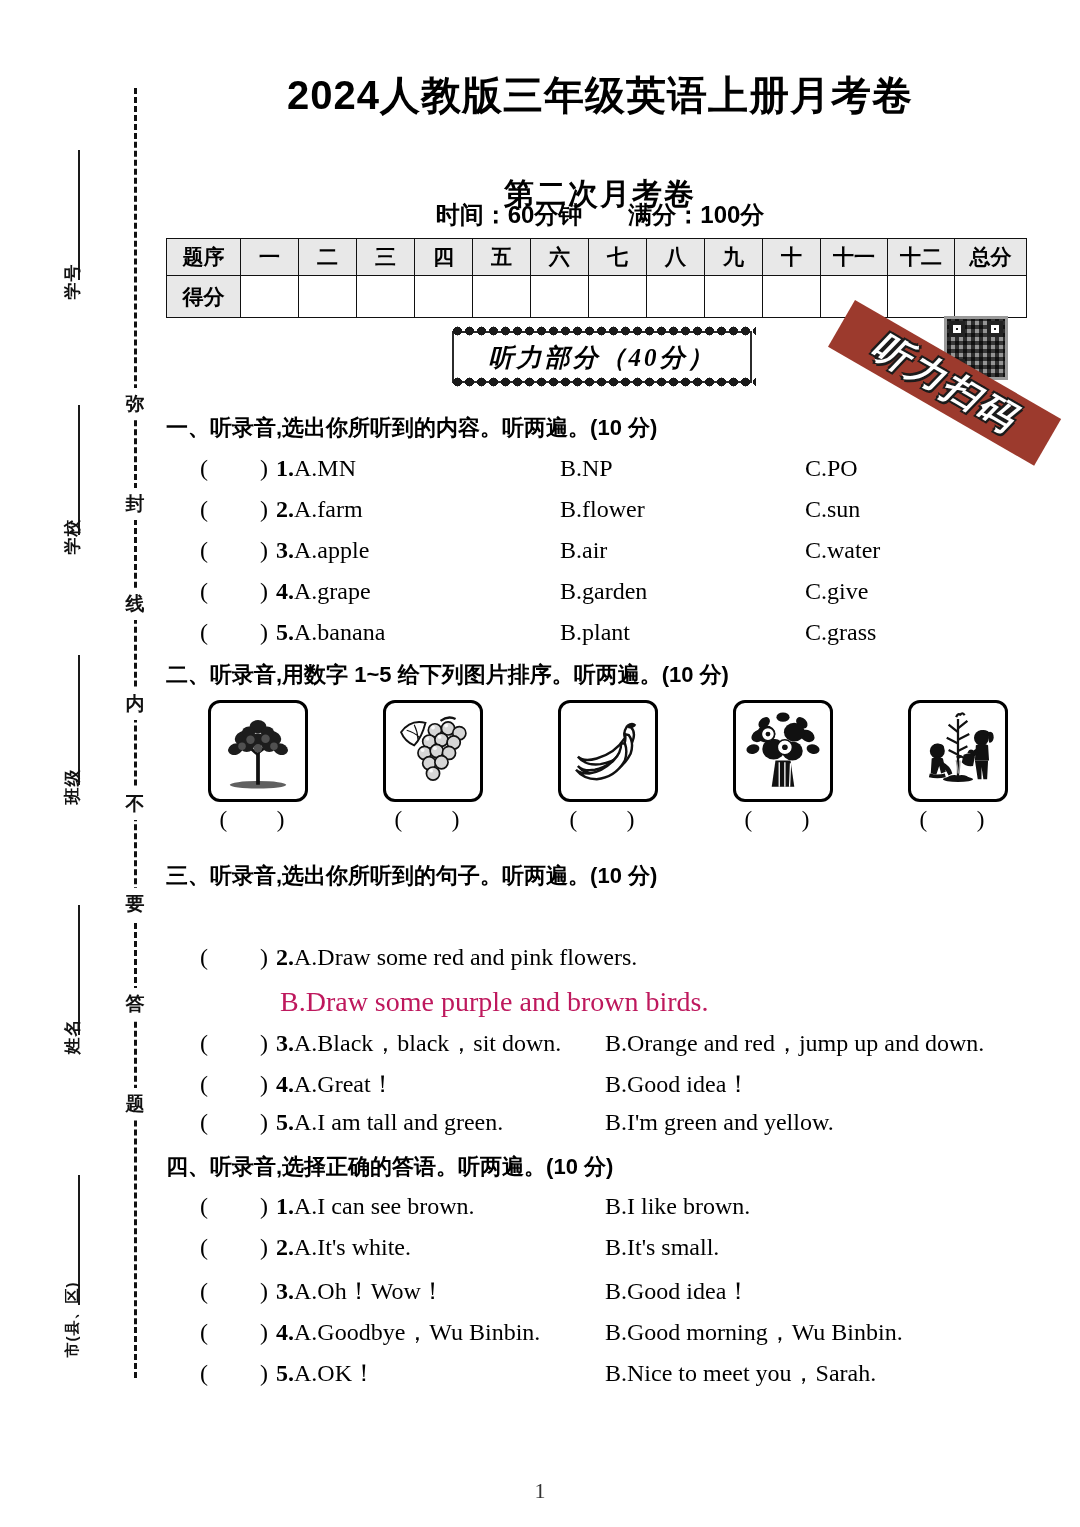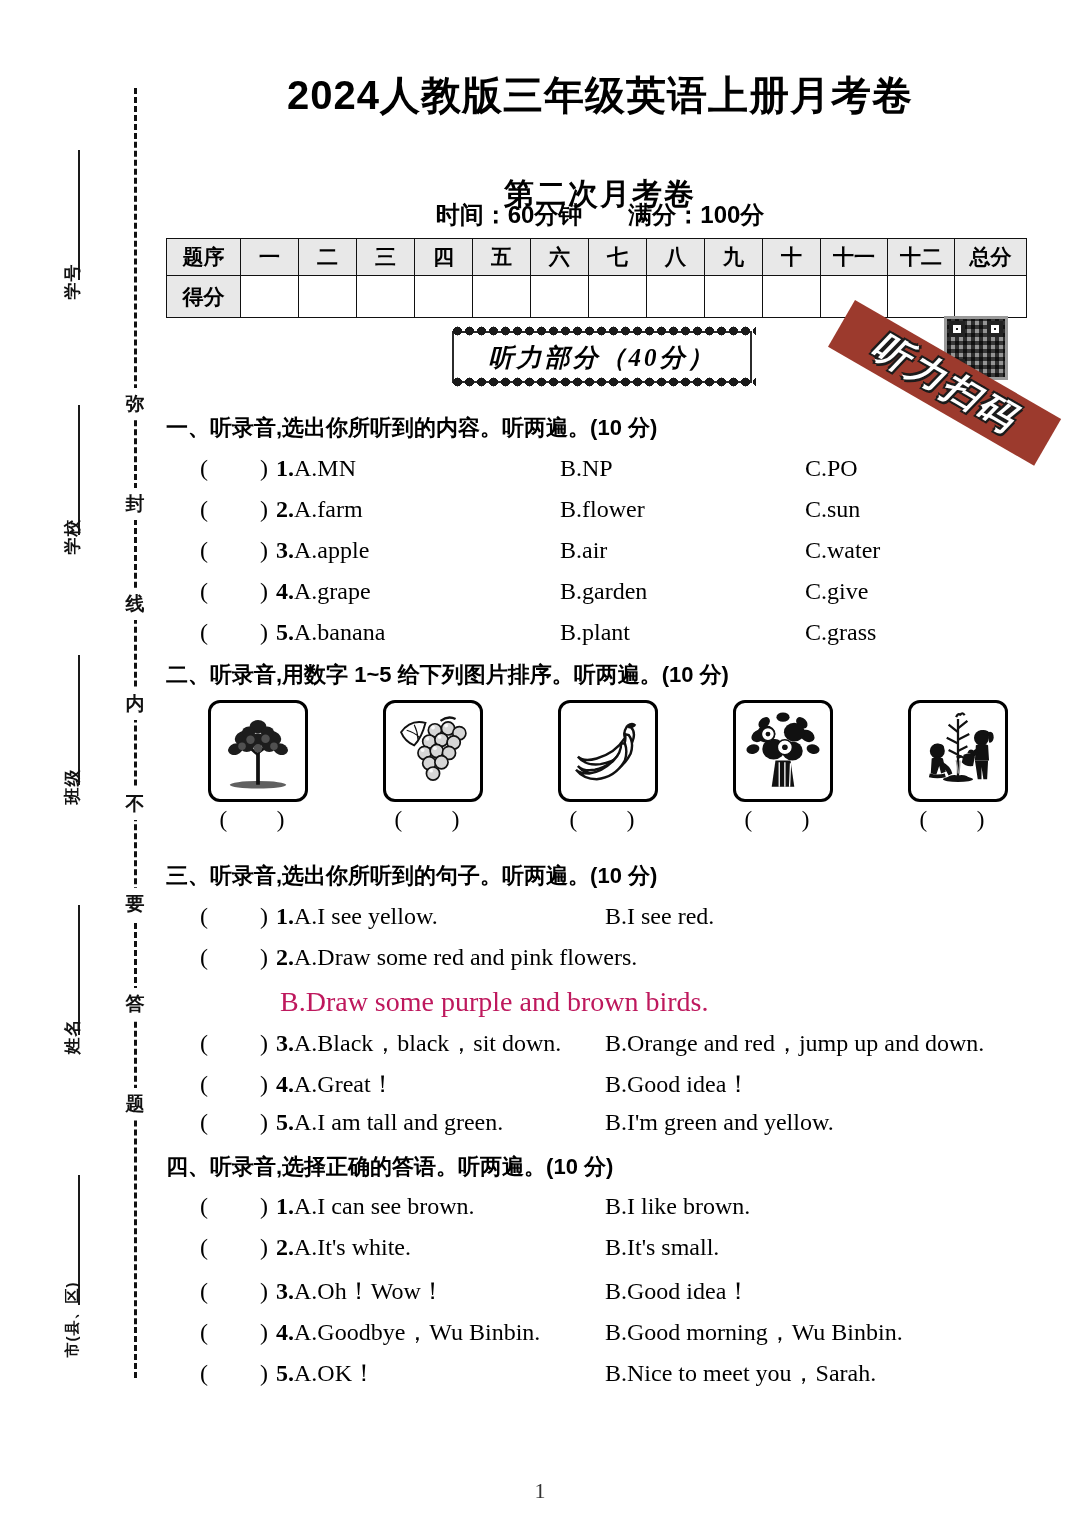--- a/index.html
+++ b/index.html
@@ -500,24 +500,20 @@
             <path d="M48 60 q2 6 2 14 M52 60 q0 6 -1 14"></path>
           </g>
         </svg>
       </div>
       <div class="pic-ans">(    )</div>
     </div>
   </div>
 
   <div class="sec-head" style="top:861px;">三、听录音,选出你所听到的句子。听两遍。(10 分)</div>
 
-  <div class="q-row" style="top:903px;">
-    <span class="brk"><span class="p1">(</span>)</span><span class="qnum">1.</span><span class="optA">A.I see yellow.</span>
-    <span class="colB-wide">B.I see red.</span>
-  </div>
   <div class="q-row" style="top:944px;">
     <span class="brk"><span class="p1">(</span>)</span><span class="qnum">2.</span><span class="optA">A.Draw some red and pink flowers.</span>
   </div>
   <div class="cont-line" style="top:986px;">B.Draw some purple and brown birds.</div>
   <div class="q-row" style="top:1027px;">
     <span class="brk"><span class="p1">(</span>)</span><span class="qnum">3.</span><span class="optA">A.Black，black，sit down.</span>
     <span style="position:absolute;left:405px;">B.Orange and red，jump up and down.</span>
   </div>
   <div class="q-row" style="top:1068px;">
     <span class="brk"><span class="p1">(</span>)</span><span class="qnum">4.</span><span class="optA">A.Great！</span>

